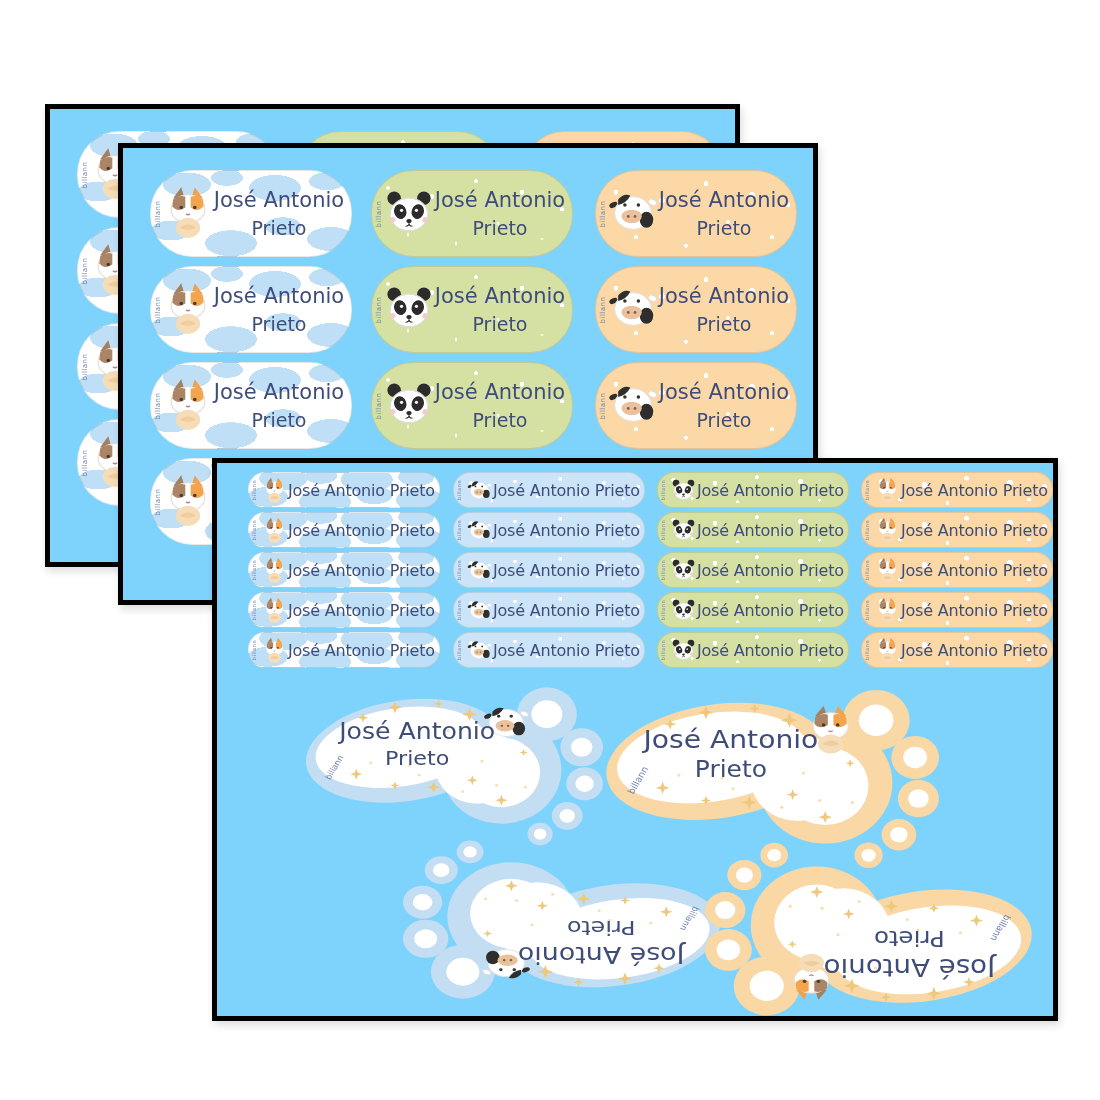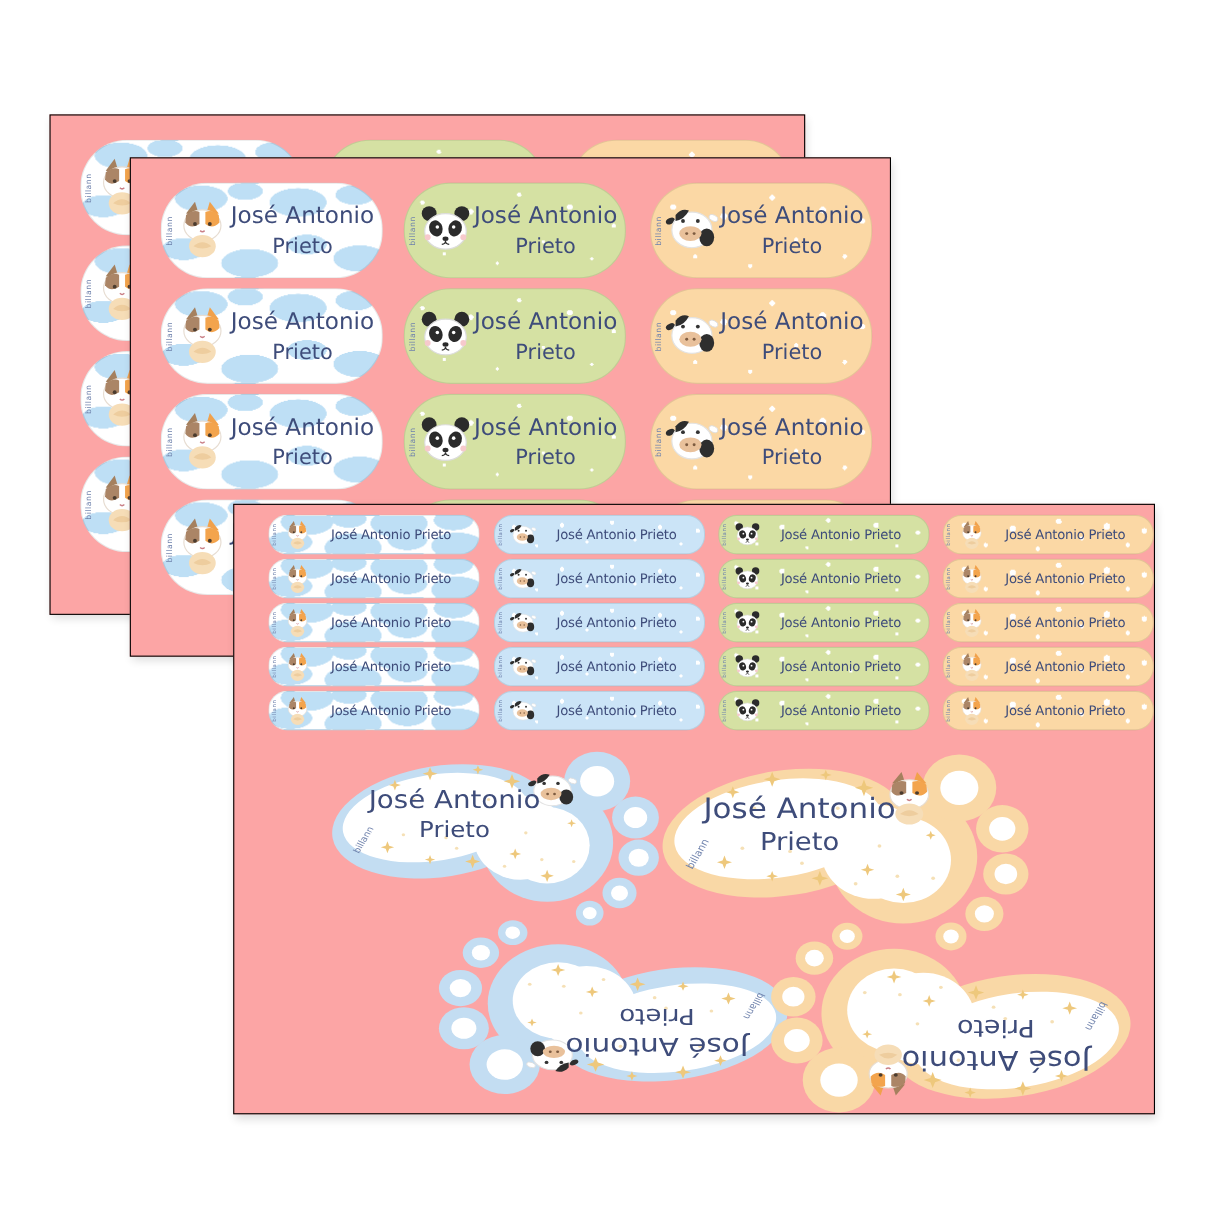--- a/index.html
+++ b/index.html
@@ -1,39 +1,39 @@
 <!DOCTYPE html>
 <html><head>
 <meta charset="utf-8">
 <style>
   html,body{margin:0;padding:0;background:#ffffff;}
   body{width:1100px;height:1100px;position:relative;overflow:hidden;
        font-family:"DejaVu Sans",sans-serif;}
 
-  .sheet{position:absolute;background:#fca5a5;border:1px solid #000000;
+  .sheet{position:absolute;background:#7dd3fc;border:5px solid #000000;
          box-shadow:2px 4px 8px rgba(0,0,0,.14);}
   #sheet1{left:45px;top:104px;width:685px;height:453px;z-index:1;}
   #sheet2{left:118px;top:143px;width:690px;height:452px;z-index:2;}
   #sheet3{left:212px;top:458px;width:836px;height:553px;z-index:3;}
 
   
   .pill{position:absolute;width:200px;height:85px;border-radius:42.5px;
         border:1px solid rgba(0,0,0,.09);}
   .pill .animal{position:absolute;left:10px;top:15px;width:54px;height:54px;}
   .pill-lines{position:absolute;left:62px;right:6px;top:0;bottom:0;display:flex;
         flex-direction:column;align-items:center;justify-content:center;gap:5px;
         color:#3e4c7a;}
   .pill-lines .l1{font-size:21px;white-space:nowrap;}
   .pill-lines .l2{font-size:19px;white-space:nowrap;}
 
   
   .strip{position:absolute;width:190px;height:34px;border-radius:17px;
          border:1px solid rgba(0,0,0,.09);display:flex;align-items:center;}
   .strip .animal{width:27px;height:27px;margin-left:12px;flex:0 0 auto;}
-  .strip-text{flex:1;text-align:center;font-size:12px;letter-spacing:-.2px;
+  .strip-text{flex:1;text-align:center;font-size:16px;letter-spacing:-.2px;
          color:#3e4c7a;white-space:nowrap;padding-right:8px;}
 
   
   .brand-v{position:absolute;left:3px;top:50%;transform:translateY(-50%) rotate(180deg);
          writing-mode:vertical-rl;font-size:7px;color:#7083ad;letter-spacing:.5px;}
   .strip .brand-v{font-size:5px;left:2px;}
 
   
   .bg-clouds{background-color:#ffffff;background-image:
     radial-gradient(24px 12px at 18% 16%, #bedff5 99%, rgba(0,0,0,0) 100%),

